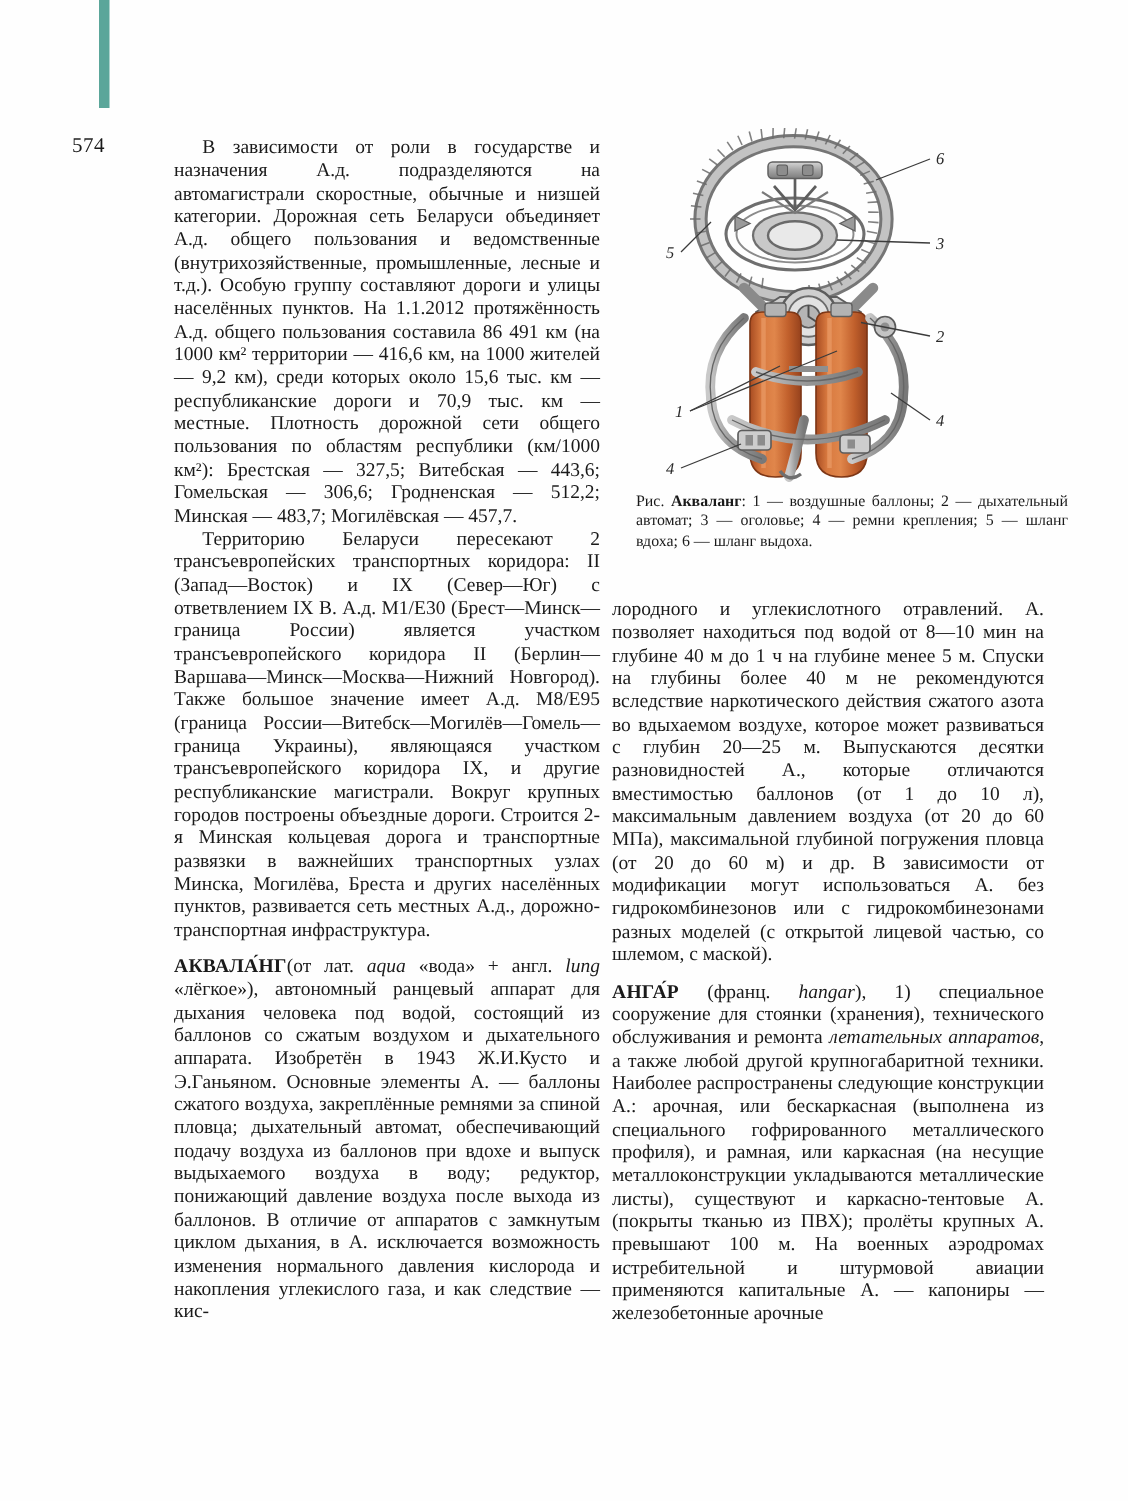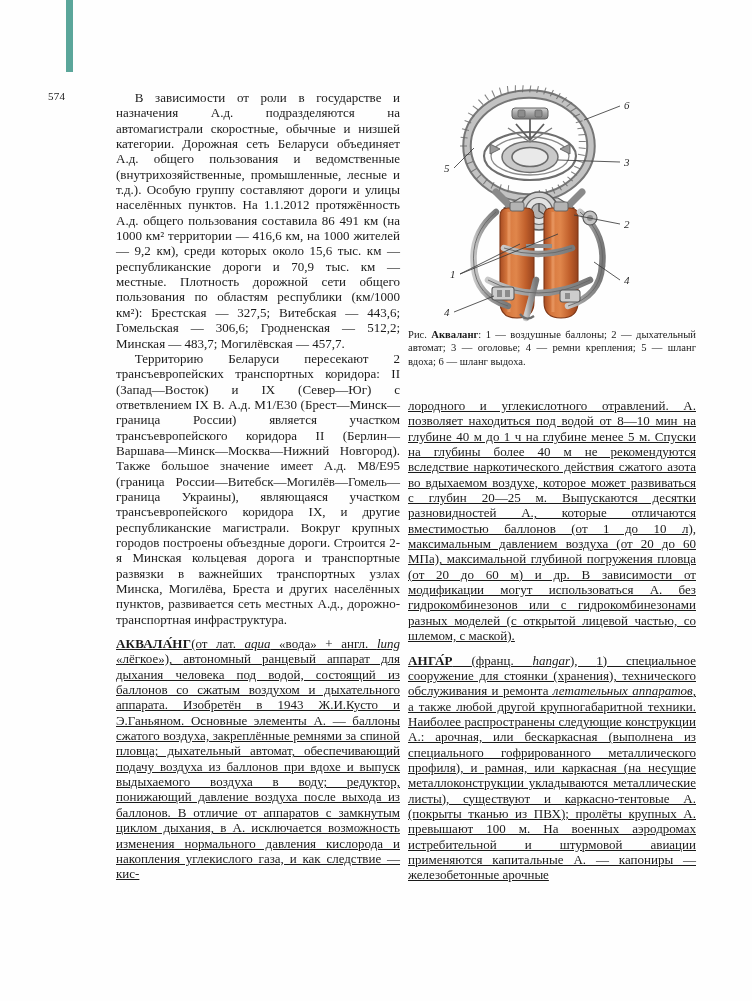--- a/index.html
+++ b/index.html
@@ -29,21 +29,21 @@
     top: 0px;
     width: 7px;
     height: 72px;
     background: #5ba69a;
   }
 
   .folio {
     position: absolute;
     left: 48px;
     top: 90px;
-    font-size: 11px;
+    font-size: 14px;
     letter-spacing: 0.3px;
     color: #1a1a1a;
   }
 
   
   .col {
     position: absolute;
     width: 284px;
     font-size: 13px;
     line-height: 15.35px;
@@ -51,21 +51,21 @@
     text-justify: inter-word;
     hyphens: manual;
   }
   .col-left  { left: 116px; top: 90px; }
   .col-right { left: 408px; top: 398px; width: 288px; }
 
   p {
     margin: 0;
     text-indent: 1.45em;
   }
-  p.noindent { text-indent: 0; text-decoration: underline; }
+  p.noindent { text-indent: 0; }
 
   .sig {
     text-align: right;
     font-style: italic;
     text-indent: 0;
     margin-top: 0px;
   }
 
   .headword {
     font-weight: bold;
@@ -82,21 +82,21 @@
   }
   .fig-art {
     position: relative;
     width: 292px;
     height: 238px;
   }
   .fig-art svg { display: block; }
 
   .fig-caption {
     position: absolute;
-    left: 408px;
+    left: 424px;
     top: 328px;
     width: 288px;
     font-size: 10.6px;
     line-height: 13.4px;
     text-align: justify;
     text-indent: 0;
   }
   .fig-caption .capbold { font-weight: bold; }
 
   .lead-label {

